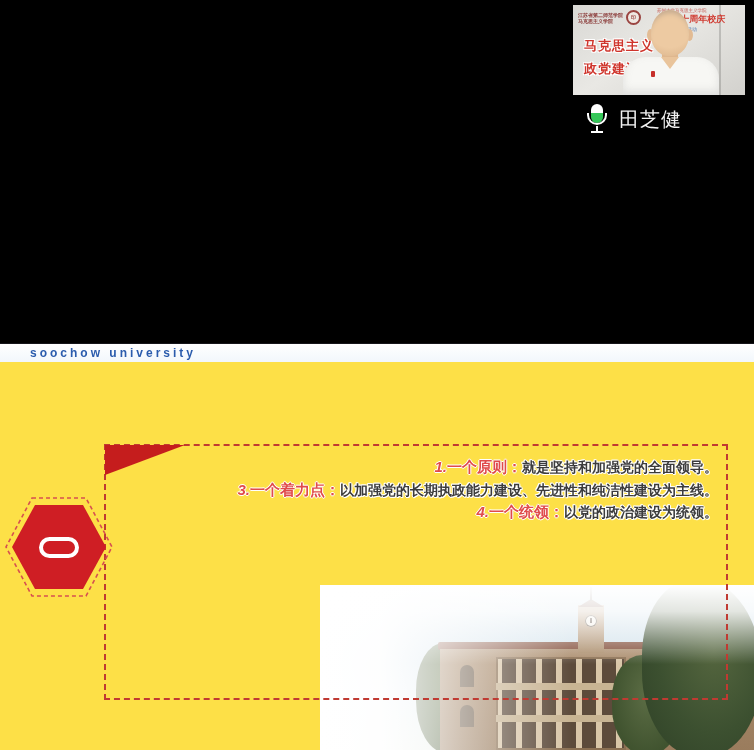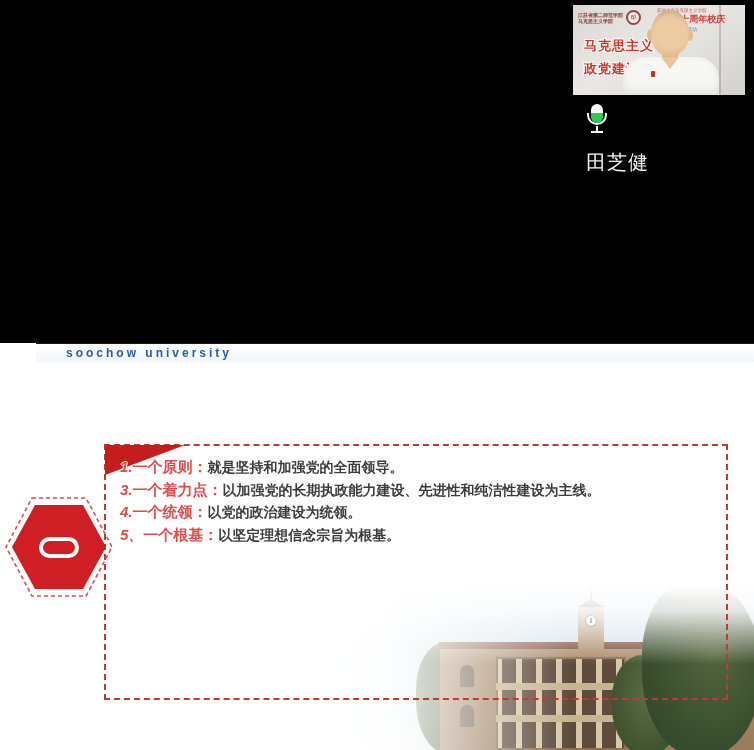--- a/index.html
+++ b/index.html
@@ -34,44 +34,44 @@
   .person .ear.r { left:65px; }
   .person .neck { position:absolute; left:41px; top:46px; width:16px; height:10px; background:#dfb78e; }
   .person .shirt { position:absolute; left:2px; top:52px; width:96px; height:38px;
     background:linear-gradient(180deg,#fbfbf9,#ececе8 80%); background-color:#f7f7f4;
     border-radius:22px 22px 0 0; box-shadow:inset 0 -4px 8px rgba(150,150,150,.25); }
   .person .collar { position:absolute; left:40px; top:52px; width:18px; height:12px;
     background:#e9c49b; clip-path:polygon(0 0,100% 0,50% 100%); }
   .person .pin { position:absolute; left:30px; top:66px; width:4px; height:6px; background:#c62f2a; border-radius:1px; }
 
   
-  .mic-row { position:absolute; left:586px; top:104px; display:flex; align-items:flex-start; gap:11px;flex-direction:column; }
+  .mic-row { position:absolute; left:586px; top:104px; display:flex; align-items:flex-start; gap:11px; }
   .mic-icon { position:relative; width:22px; height:32px; }
   .mic-icon .capsule { position:absolute; left:5px; top:0; width:12px; height:19px; border-radius:6px;
     background:linear-gradient(180deg,#ffffff 0 46%,#35c759 46% 100%); }
   .mic-icon .arc { position:absolute; left:1px; top:9px; width:20px; height:12px;
     border:2px solid #fff; border-top:none; border-radius:0 0 11px 11px; }
   .mic-icon .stem { position:absolute; left:10px; top:22px; width:2px; height:5px; background:#fff; }
   .mic-icon .base { position:absolute; left:5px; top:27px; width:12px; height:2px; background:#fff; }
   .participant-name { color:#f2f2f2; font-size:20px; letter-spacing:1px; line-height:30px; }
 
   
-  .slide { position:absolute; left:0; top:343px; width:754px; height:407px; background:#ffffff;padding-left:36px; }
+  .slide { position:absolute; left:0; top:343px; width:754px; height:407px; background:#fde047; }
   .slide-topbar { position:relative; height:19px; background:linear-gradient(180deg,#ffffff,#f2f7fc);
     border-top:1px solid #15151a; }
   .school-name { position:absolute; left:30px; top:2px; font-size:12px; font-weight:bold; color:#2b5cad; letter-spacing:3px; }
   .slide-band { height:58px; background:linear-gradient(180deg,#9fc2e5 0%,#c8ddf1 38%,#f3f8fd 78%,#ffffff 100%); }
   .slide-title { padding:9px 0 0 47px; font-size:30px; font-weight:bold; color:#c01f25;
     text-shadow:0 1px 1px rgba(120,30,30,.25); letter-spacing:1px; }
 
   .content-box { position:absolute; left:104px; top:101px; width:624px; height:256px;
     border:2px dashed #c03a32; z-index:2; }
   .corner-flag { position:absolute; left:-1px; top:-1px; width:0; height:0;
     border-top:30px solid #c51d1d; border-right:80px solid transparent; }
-  .content-lines { position:relative; padding:10px 8px 0 14px; z-index:3; }
+  .content-lines { position:relative; padding:10px 8px 0 14px; z-index:3;text-align:right; }
   .cline { font-size:14px; line-height:21.5px; white-space:pre-line; }
   .cline .num { color:#e04b4b; font-weight:bold; font-style:italic; font-size:15px;
     text-shadow:1px 0 0 #fff,-1px 0 0 #fff,0 1px 0 #fff,0 -1px 0 #fff; }
   .cline .label { color:#e04b4b; font-weight:bold; font-size:15px;
     text-shadow:1px 0 0 #fff,-1px 0 0 #fff,0 1px 0 #fff,0 -1px 0 #fff; }
   .cline .body { color:#3c3c3c; font-weight:bold;
     text-shadow:1px 0 0 #fff,-1px 0 0 #fff,0 1px 0 #fff,0 -1px 0 #fff,1px 1px 0 #fff,-1px -1px 0 #fff; }
 
   .hexagon-marker { position:absolute; left:2px; top:153px; z-index:4; }
 
@@ -156,21 +156,20 @@
     <div class="slide-topbar">
       <div class="school-name">soochow university</div>
     </div>
 
     <div class="content-box">
       <div class="corner-flag"></div>
       <div class="content-lines">
         <div class="cline"><span class="num">1.</span><span class="label">一个原则：</span><span class="body">就是坚持和加强党的全面领导。</span></div>
         <div class="cline"><span class="num">3.</span><span class="label">一个着力点：</span><span class="body">以加强党的长期执政能力建设、先进性和纯洁性建设为主线。</span></div>
         <div class="cline"><span class="num">4.</span><span class="label">一个统领：</span><span class="body">以党的政治建设为统领。</span></div>
-        <div class="cline"><span class="num">5、</span><span class="label">一个根基：</span><span class="body">以坚定理想信念宗旨为根基。</span></div>
       </div>
     </div>
 
     <div class="hexagon-marker">
       <svg width="112" height="102" viewBox="0 0 112 102">
         <polygon points="30,2 84,2 110,51 84,100 30,100 4,51" fill="none" stroke="#d65050" stroke-width="1.6" stroke-dasharray="4 3"></polygon>
         <polygon points="33,9 81,9 104,51 81,93 33,93 10,51" fill="#cf1e24"></polygon>
         <rect x="39" y="43" width="36" height="17" rx="8.5" fill="none" stroke="#ffffff" stroke-width="4"></rect>
       </svg>
     </div>

